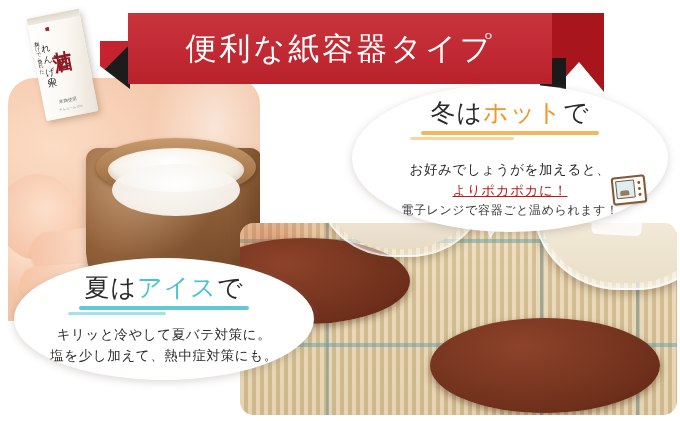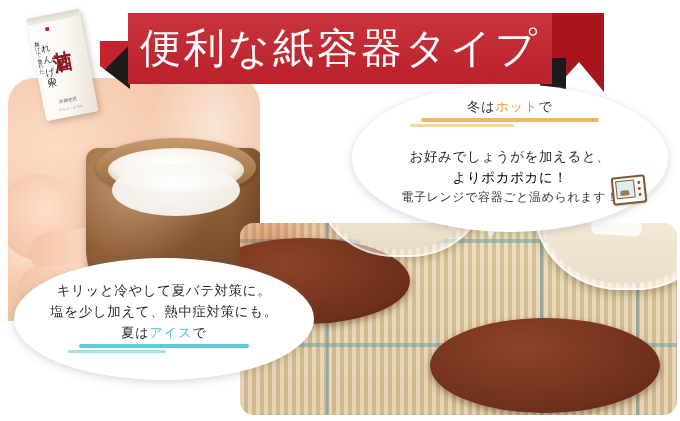--- a/index.html
+++ b/index.html
@@ -87,21 +87,21 @@
     background:linear-gradient(135deg,#c5242e 0%,#c5242e 42%,#1c1c1c 43%,#1c1c1c 100%);
     clip-path:polygon(0 0,100% 0,100% 100%,0 52%);}
   .rib-right-tail{position:absolute;left:552px;top:13px;width:52px;height:79px;
     background:#a8151d;
     clip-path:polygon(0 0, 100% 0, 100% 100%, 52% 62%, 0 100%);}
   .rib-right-dark{position:absolute;left:540px;top:58px;width:26px;height:34px;background:#1a1a1a;
     clip-path:polygon(0 0,100% 0,100% 100%,0 100%);}
   .ribbon-title{position:absolute;left:128px;top:13px;width:424px;height:71px;
     display:flex;align-items:center;justify-content:center;
     color:#ffffff;font-family:"DejaVu Serif","Liberation Serif",serif;
-    font-size:41px;letter-spacing:3px;white-space:nowrap;}
+    font-size:31px;letter-spacing:3px;white-space:nowrap;}
 
   
   .carton{position:absolute;left:46px;top:12px;width:53px;height:104px;
     transform:rotate(-11deg);transform-origin:50% 100%;
     background:linear-gradient(100deg,#ffffff 0%,#fbf8f3 55%,#e9e2d7 100%);
     box-shadow:2px 3px 6px rgba(120,90,70,.35);border-radius:2px;}
   .carton-top{position:absolute;left:0;right:0;top:0;height:7px;
     background:linear-gradient(180deg,#ded7cb,#efeae1);}
   .carton-txt{position:absolute;inset:0;}
   .ct{position:absolute;writing-mode:vertical-rl;white-space:nowrap;line-height:1;
@@ -120,32 +120,32 @@
   .bubble-top-tail{position:absolute;left:478px;top:208px;width:34px;height:30px;background:#ffffff;
     clip-path:polygon(0 0,100% 0,36% 100%);
     filter:drop-shadow(0 2px 3px rgba(120,110,100,.25));}
   .bubble-bot{left:14px;top:258px;width:300px;height:122px;}
   .bubble-bot-tail{position:absolute;left:146px;top:364px;width:34px;height:36px;background:#ffffff;
     clip-path:polygon(0 0,100% 0,52% 100%);
     filter:drop-shadow(0 2px 3px rgba(120,110,100,.25));}
 
   .bub-content{position:absolute;text-align:center;}
   .head{font-family:"DejaVu Sans","Liberation Sans",sans-serif;
-        font-size:13px;color:#2b2b2b;letter-spacing:1px;white-space:nowrap;display:inline-block;}
+        font-size:25px;color:#2b2b2b;letter-spacing:1px;white-space:nowrap;display:inline-block;}
   .head .hl-warm{color:#f0952a;}
   .head .hl-cool{color:#49c3cf;}
   .uline{height:4px;border-radius:3px;margin:2px auto 0;}
   .uline.warm{background:#f0b860;}
   .uline.cool{background:#5fc9d4;}
   .uline2{height:3px;border-radius:3px;margin:2px auto 0;opacity:.85;}
   .uline2.warm{background:#f6cf8f;}
   .uline2.cool{background:#96dce4;}
   .body-l{font-family:"DejaVu Sans","Liberation Sans",sans-serif;
           font-size:13.5px;color:#2b2b2b;white-space:nowrap;letter-spacing:.6px;line-height:1.55;}
-  .body-l.accent-orange{color:#000000;}
+  .body-l.accent-orange{color:#b91c1c;text-decoration:underline;}
   .body-l.small{font-size:12px;color:#3a3a3a;}
 
   
   .mw{position:absolute;left:612px;top:176px;width:30px;height:24px;
       border:2px solid #7d5a3c;border-radius:3px;background:#fdfcf8;transform:rotate(-6deg);
       box-shadow:0 1px 2px rgba(120,90,60,.3);}
   .mw-win{position:absolute;left:2px;top:2px;width:17px;height:16px;
       border:1.5px solid #7d5a3c;background:#ddeef2;border-radius:1px;}
   .mw-food{position:absolute;left:3px;bottom:2px;width:9px;height:5px;border-radius:2px 2px 0 0;background:#9a7a56;}
   .mw-dot{position:absolute;right:3px;width:3px;height:3px;border-radius:50%;background:#7d5a3c;}
@@ -227,25 +227,25 @@
       <div class="mw-food"></div>
     </div>
     <div class="mw-dot" style="top:4px"></div>
     <div class="mw-dot" style="top:10px"></div>
     <div class="mw-dot" style="top:16px"></div>
   </div>
 
   <div class="bubble-bot-tail"></div>
   <div class="bubble bubble-bot"></div>
   <div class="bub-content" style="left:14px;top:271px;width:300px;">
-    <div style="margin-top:9px">
-      <div class="body-l">キリッと冷やして夏バテ対策に。</div>
-      <div class="body-l">塩を少し加えて、熱中症対策にも。</div>
-    </div>
     <div>
       <span class="head"><span>夏は</span><span class="hl-cool">アイス</span><span>で</span>
       </span>
       <div class="uline cool" style="width:170px"></div>
       <div class="uline2 cool" style="width:98px;margin-left:54px"></div>
     </div>
+    <div style="margin-top:9px">
+      <div class="body-l">キリッと冷やして夏バテ対策に。</div>
+      <div class="body-l">塩を少し加えて、熱中症対策にも。</div>
+    </div>
   </div>
 
 </div>
 
 </body></html>

